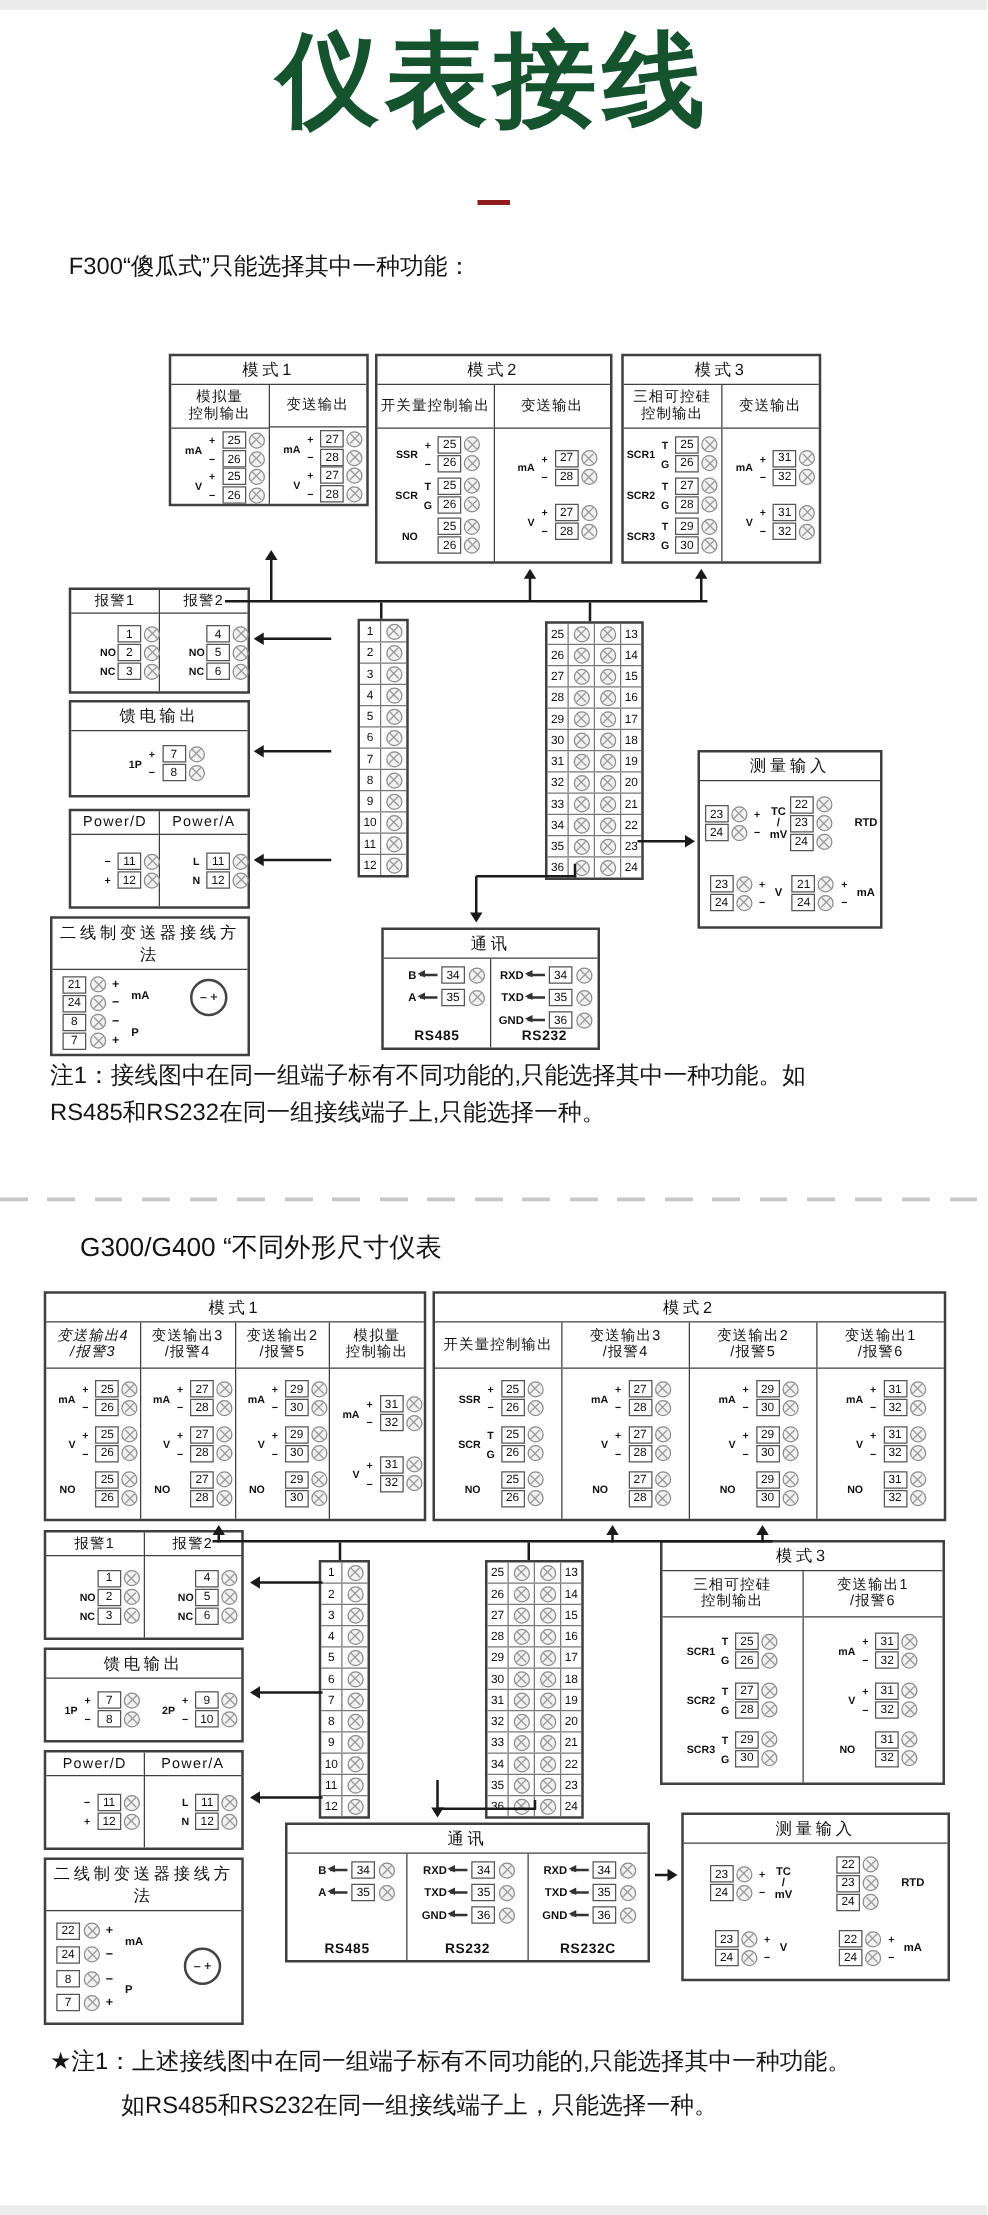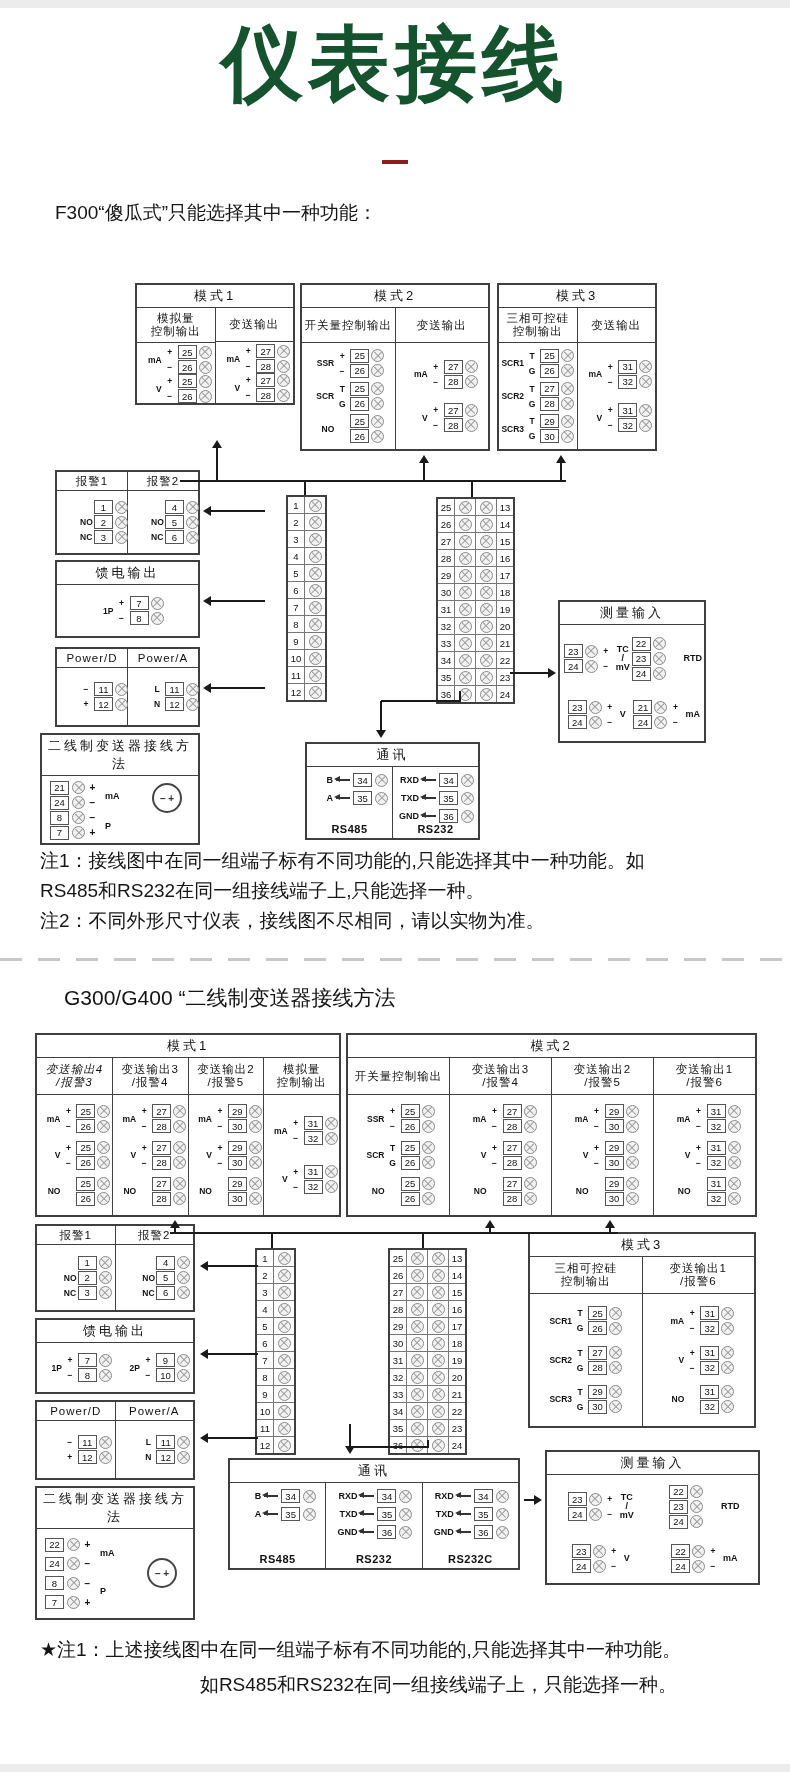--- a/index.html
+++ b/index.html
@@ -10,21 +10,21 @@
   .gray-strip.bottom{top:1764px;}
   .page-title{position:absolute;top:10px;left:0;width:790px;margin:0;text-align:center;
               font-size:82px;font-weight:900;letter-spacing:5px;color:#14532d;}
   .red-dash{position:absolute;top:160px;left:382px;width:26px;height:4px;background:#8f1d1d;}
   .sec-heading{position:absolute;color:#141414;}
   .sec-heading.f300{left:55px;top:200px;font-size:19px;}
   .sec-heading.g{left:64px;top:984px;font-size:21px;}
   .notes{position:absolute;color:#161616;}
   .f300-notes{left:40px;top:846px;width:730px;font-size:19px;line-height:30px;}
   .g-notes{left:40px;top:1632px;width:740px;font-size:19px;line-height:35px;}
-  .g-notes .gn2{padding-left:57px;text-align:center;}
+  .g-notes .gn2{padding-left:57px;}
   .g-notes .gn3{padding-left:22px;}
   .dashed-sep{position:absolute;top:958px;left:0;width:790px;height:3px;
               background:repeating-linear-gradient(90deg,#c7c7c7 0 22px,transparent 22px 38px);}
   #diagram-root{position:absolute;left:0;top:0;width:790px;height:1772px;}
 
   
   .mode-box,.plain-box{position:absolute;border:2px solid #3f3f3f;background:#fff;
                        display:flex;flex-direction:column;box-sizing:border-box;}
   .mode-title{border-bottom:1.5px solid #3f3f3f;text-align:center;font-size:13px;
               letter-spacing:3px;padding:2px 0;color:#111;flex:0 0 auto;}
@@ -1882,26 +1882,25 @@
       <div class="ahead left" style="left: 200px; top: 1433px;"></div>
       <div class="wline" style="left: 349px; top: 1424px; width: 2px; height: 24px;"></div>
       <div class="ahead down" style="left: 345px; top: 1446px;"></div>
       <div class="wline" style="left: 524px; top: 1499px; width: 12px; height: 2px;"></div>
       <div class="ahead right" style="left: 534px; top: 1495px;"></div>
     </div>
 
   <div class="notes f300-notes">
     <div>注1：接线图中在同一组端子标有不同功能的,只能选择其中一种功能。如</div>
     <div>RS485和RS232在同一组接线端子上,只能选择一种。</div>
-    <div>注2：不同外形尺寸仪表，接线图不尽相同，请以实物为准。</div>
   </div>
 
   <div class="dashed-sep"></div>
 
-  <div class="sec-heading g">G300/G400 “二线制变送器接线方法</div>
+  <div class="sec-heading g">G300/G400 “不同外形尺寸仪表</div>
 
   <div class="notes g-notes">
     <div>★注1：上述接线图中在同一组端子标有不同功能的,只能选择其中一种功能。</div>
     <div class="gn2">如RS485和RS232在同一组接线端子上，只能选择一种。</div>
   </div>
 
   <div class="gray-strip bottom"></div>
 </div>
 
 </body></html>

